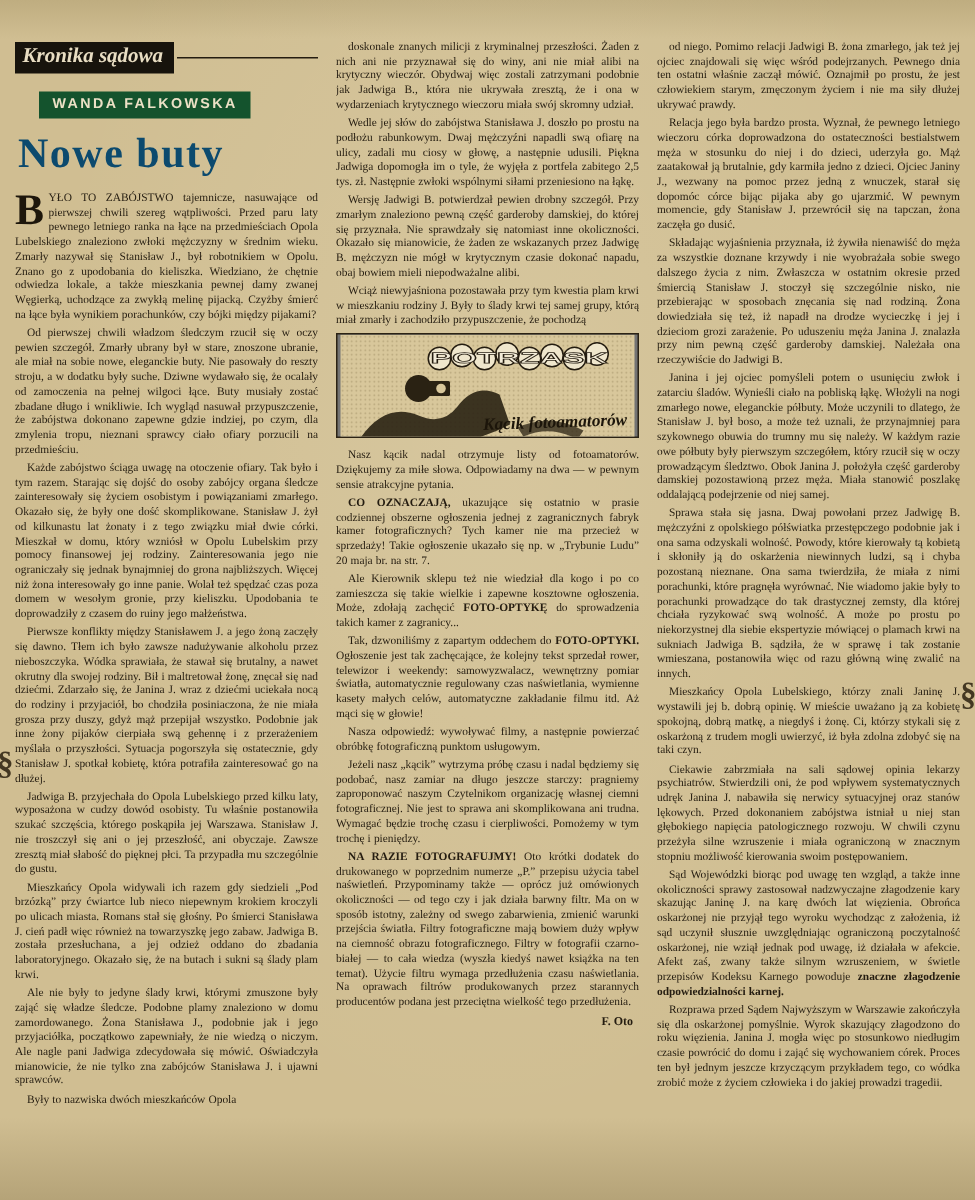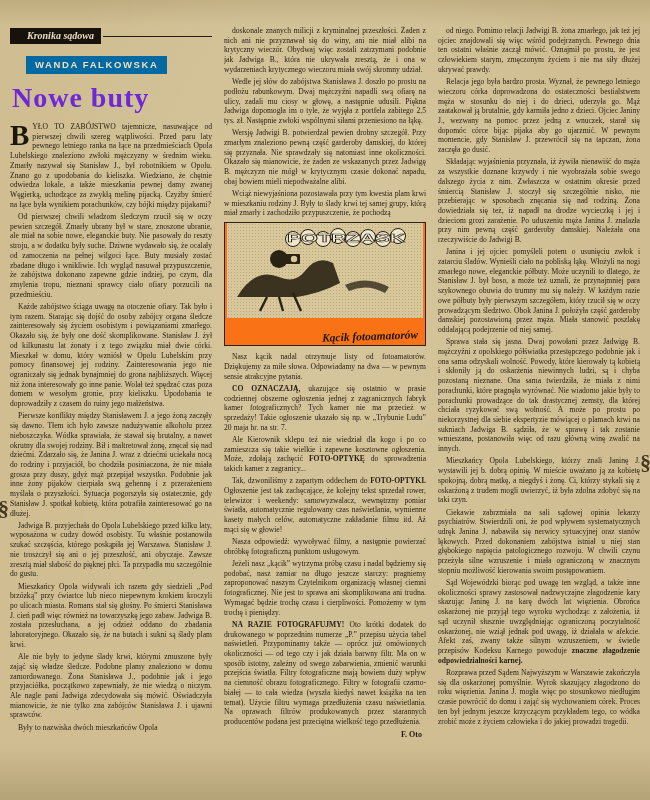--- a/index.html
+++ b/index.html
@@ -14,49 +14,49 @@
     background-color:#ccba8e;
   }
   .page { position:absolute; inset:0; padding:26px 10px 6px 10px; }
   .cols { display:grid; grid-template-columns:1fr 1fr 1fr; gap:12px; height:768px; }
   .col { overflow:hidden; position:relative; }
 
   
   .rubric-row { display:flex; align-items:center; margin:2px 0 10px 0; }
   .rubric {
     background:#17130c; color:#e8ddc2; font-style:italic; font-weight:bold;
-    font-size:10px; padding:2px 7px 3px 17px; white-space:nowrap;
+    font-size:14px; padding:2px 7px 3px 5px; white-space:nowrap;
   }
   .rubric-rule { flex:1; border-top:1.3px solid #241c10; margin-left:2px; }
   .author-box {
-    display:inline-block; background:#0369a1; color:#ece1c6;
+    display:inline-block; background:#14532d; color:#ece1c6;
     font-family:"Liberation Sans", sans-serif; font-weight:bold;
     font-size:9.5px; letter-spacing:1.6px; padding:3px 9px 4px 9px;
     margin:2px 0 4px 16px;
   }
   .title {
     font-size:28px; font-weight:bold; letter-spacing:1px;
-    margin:4px 0 8px 2px; color:#6d28d9;
+    margin:4px 0 8px 2px; color:#0c4a6e;
   }
 
   
   .para {
     font-size:7.6px; line-height:1.28; text-align:justify;
     text-indent:8px; margin-bottom:2.5px; word-spacing:0.2px;
   }
   .para .bold { font-weight:bold; }
   .dropcap {
     float:left; font-size:29px; line-height:0.78; font-weight:bold;
     padding:2px 3px 0 0; color:#1d160b;
   }
 
   
   .inset {
     position:relative; border:1.5px solid #2b2213;
-    margin:4px 0 6px 0; background:#f97316; height:124px; overflow:hidden;
+    margin:4px 0 6px 0; background:#737373; height:70px; overflow:hidden;
   }
   .inset svg { display:block; }
   .inset-caption {
     position:absolute; bottom:3px; right:7px;
     font-weight:bold; font-style:italic; font-size:11.5px;
     color:#1c150a; transform:rotate(-2deg);
   }
   .potrzask-text {
     fill:#f3ecd8; stroke:#241c10; stroke-width:0.5px;
     font-family:"Liberation Sans", sans-serif; font-weight:bold; font-size:10px;

